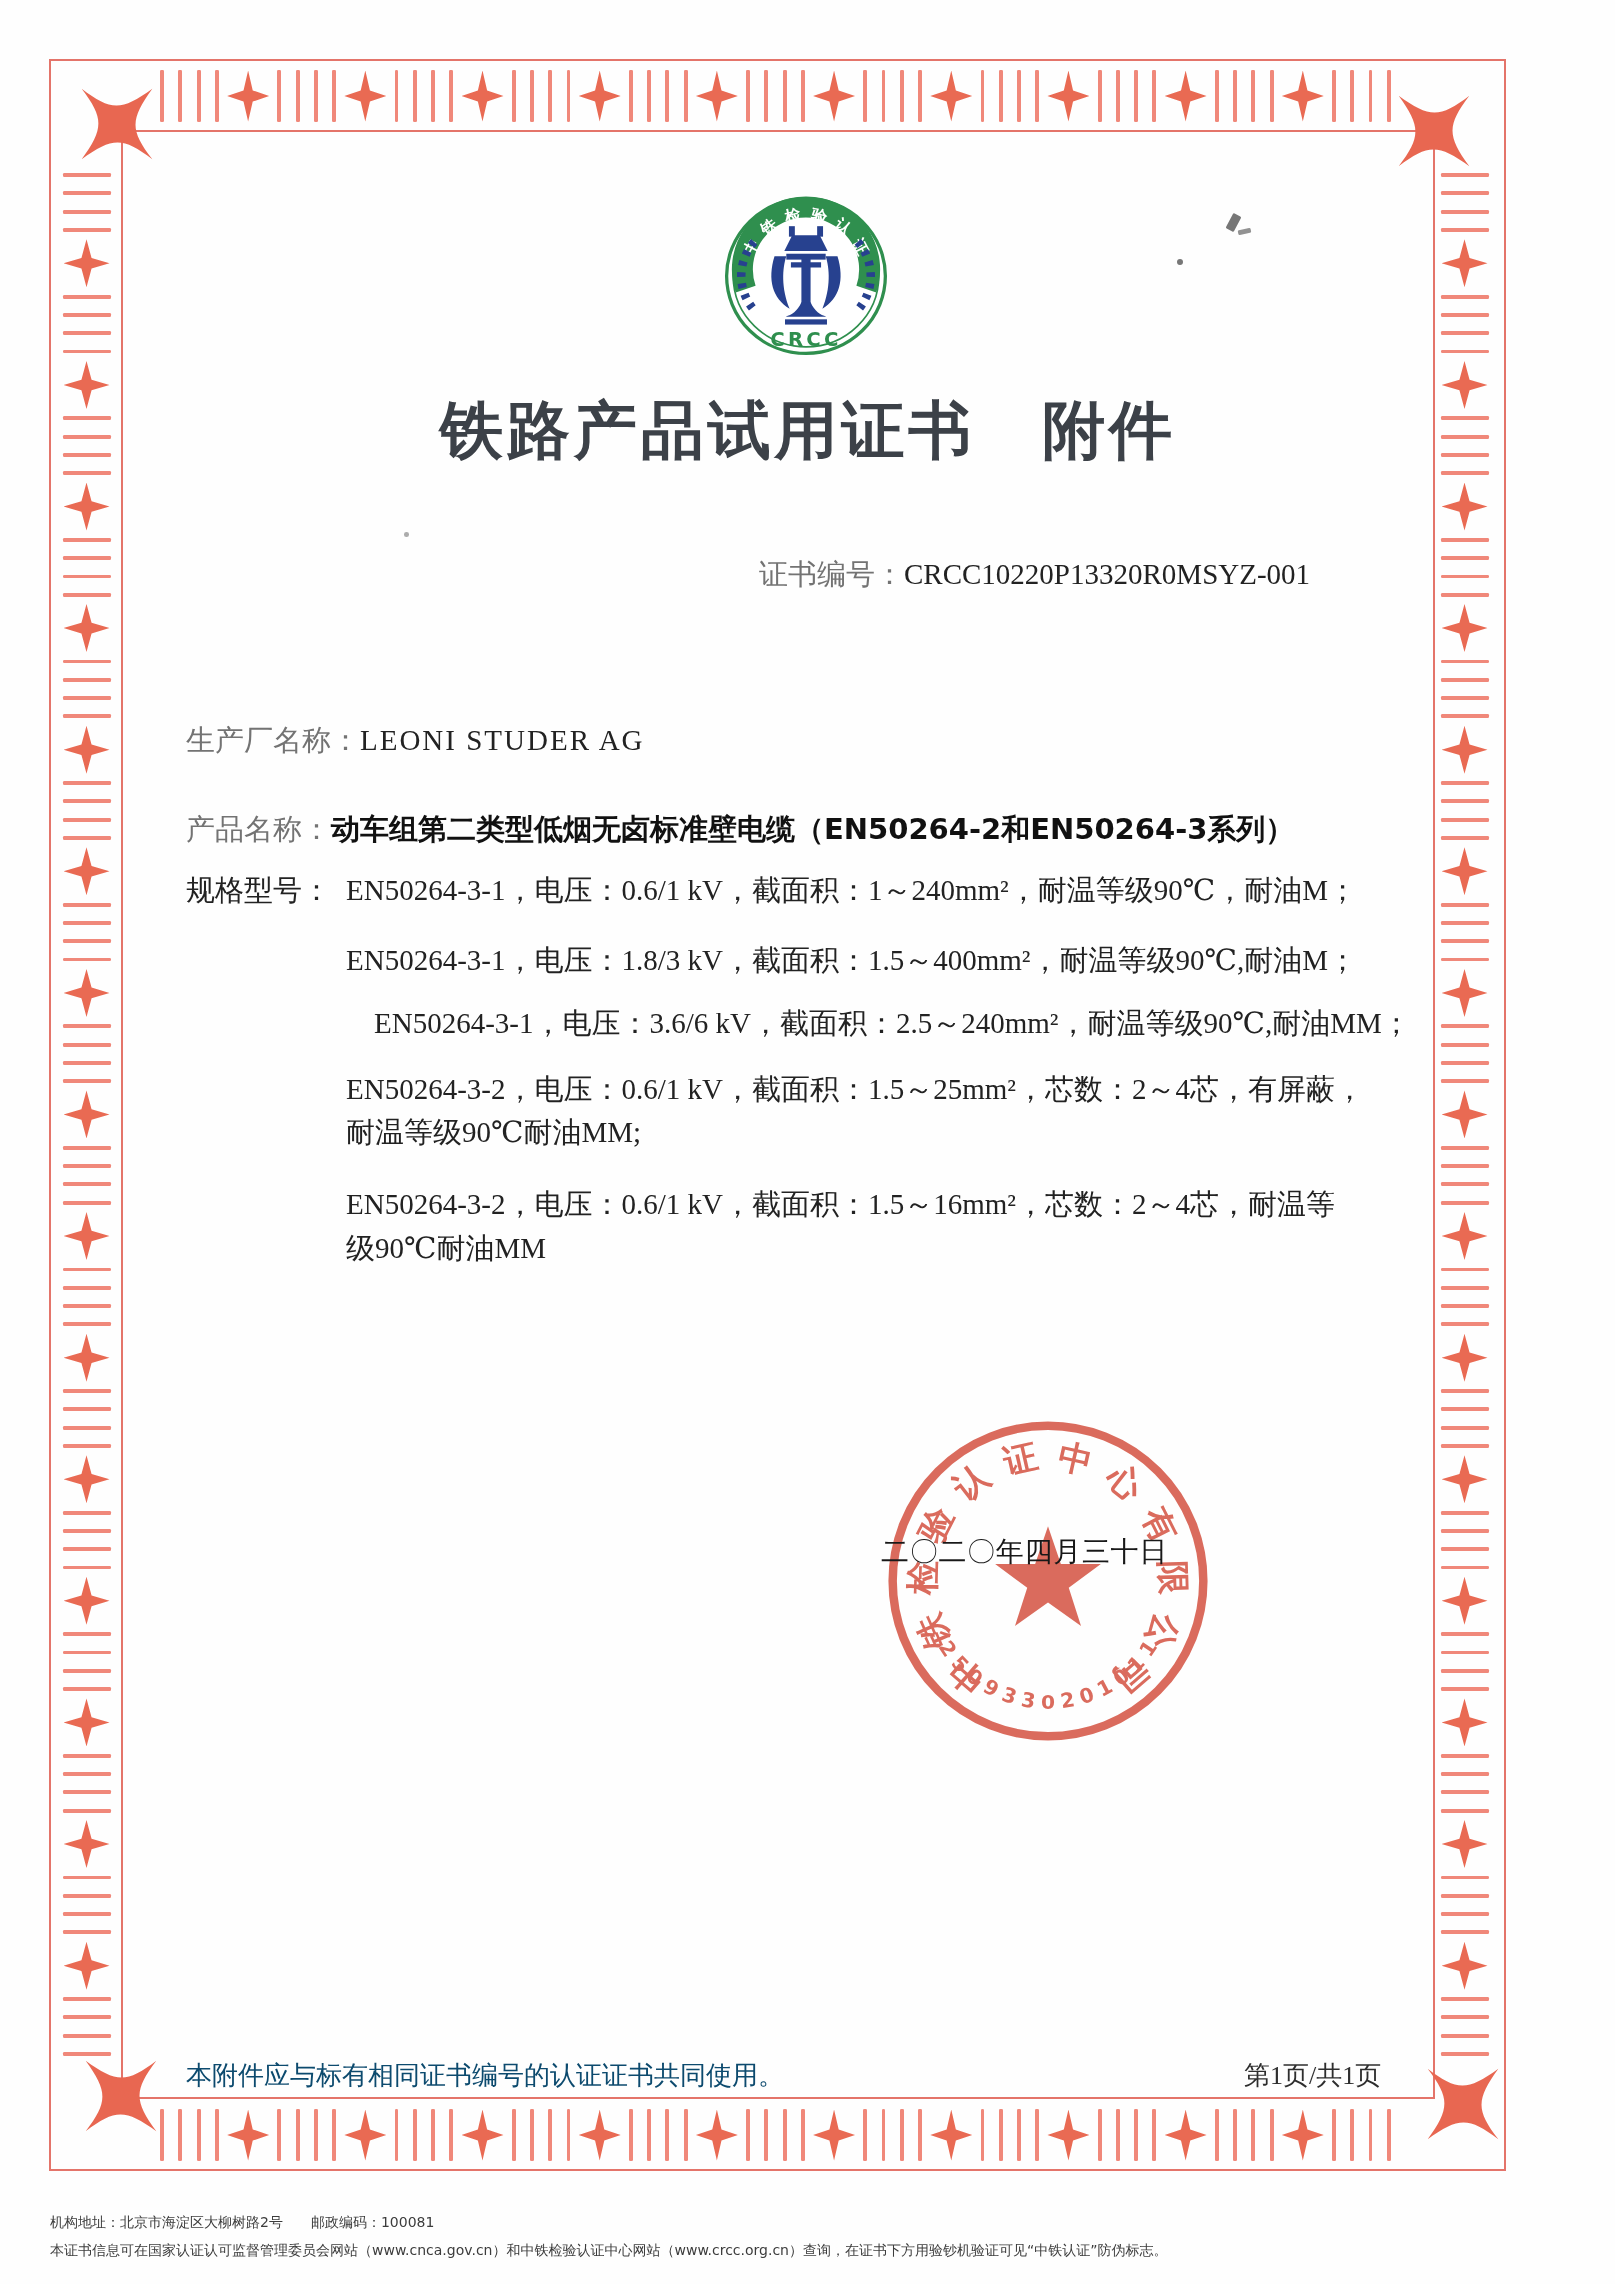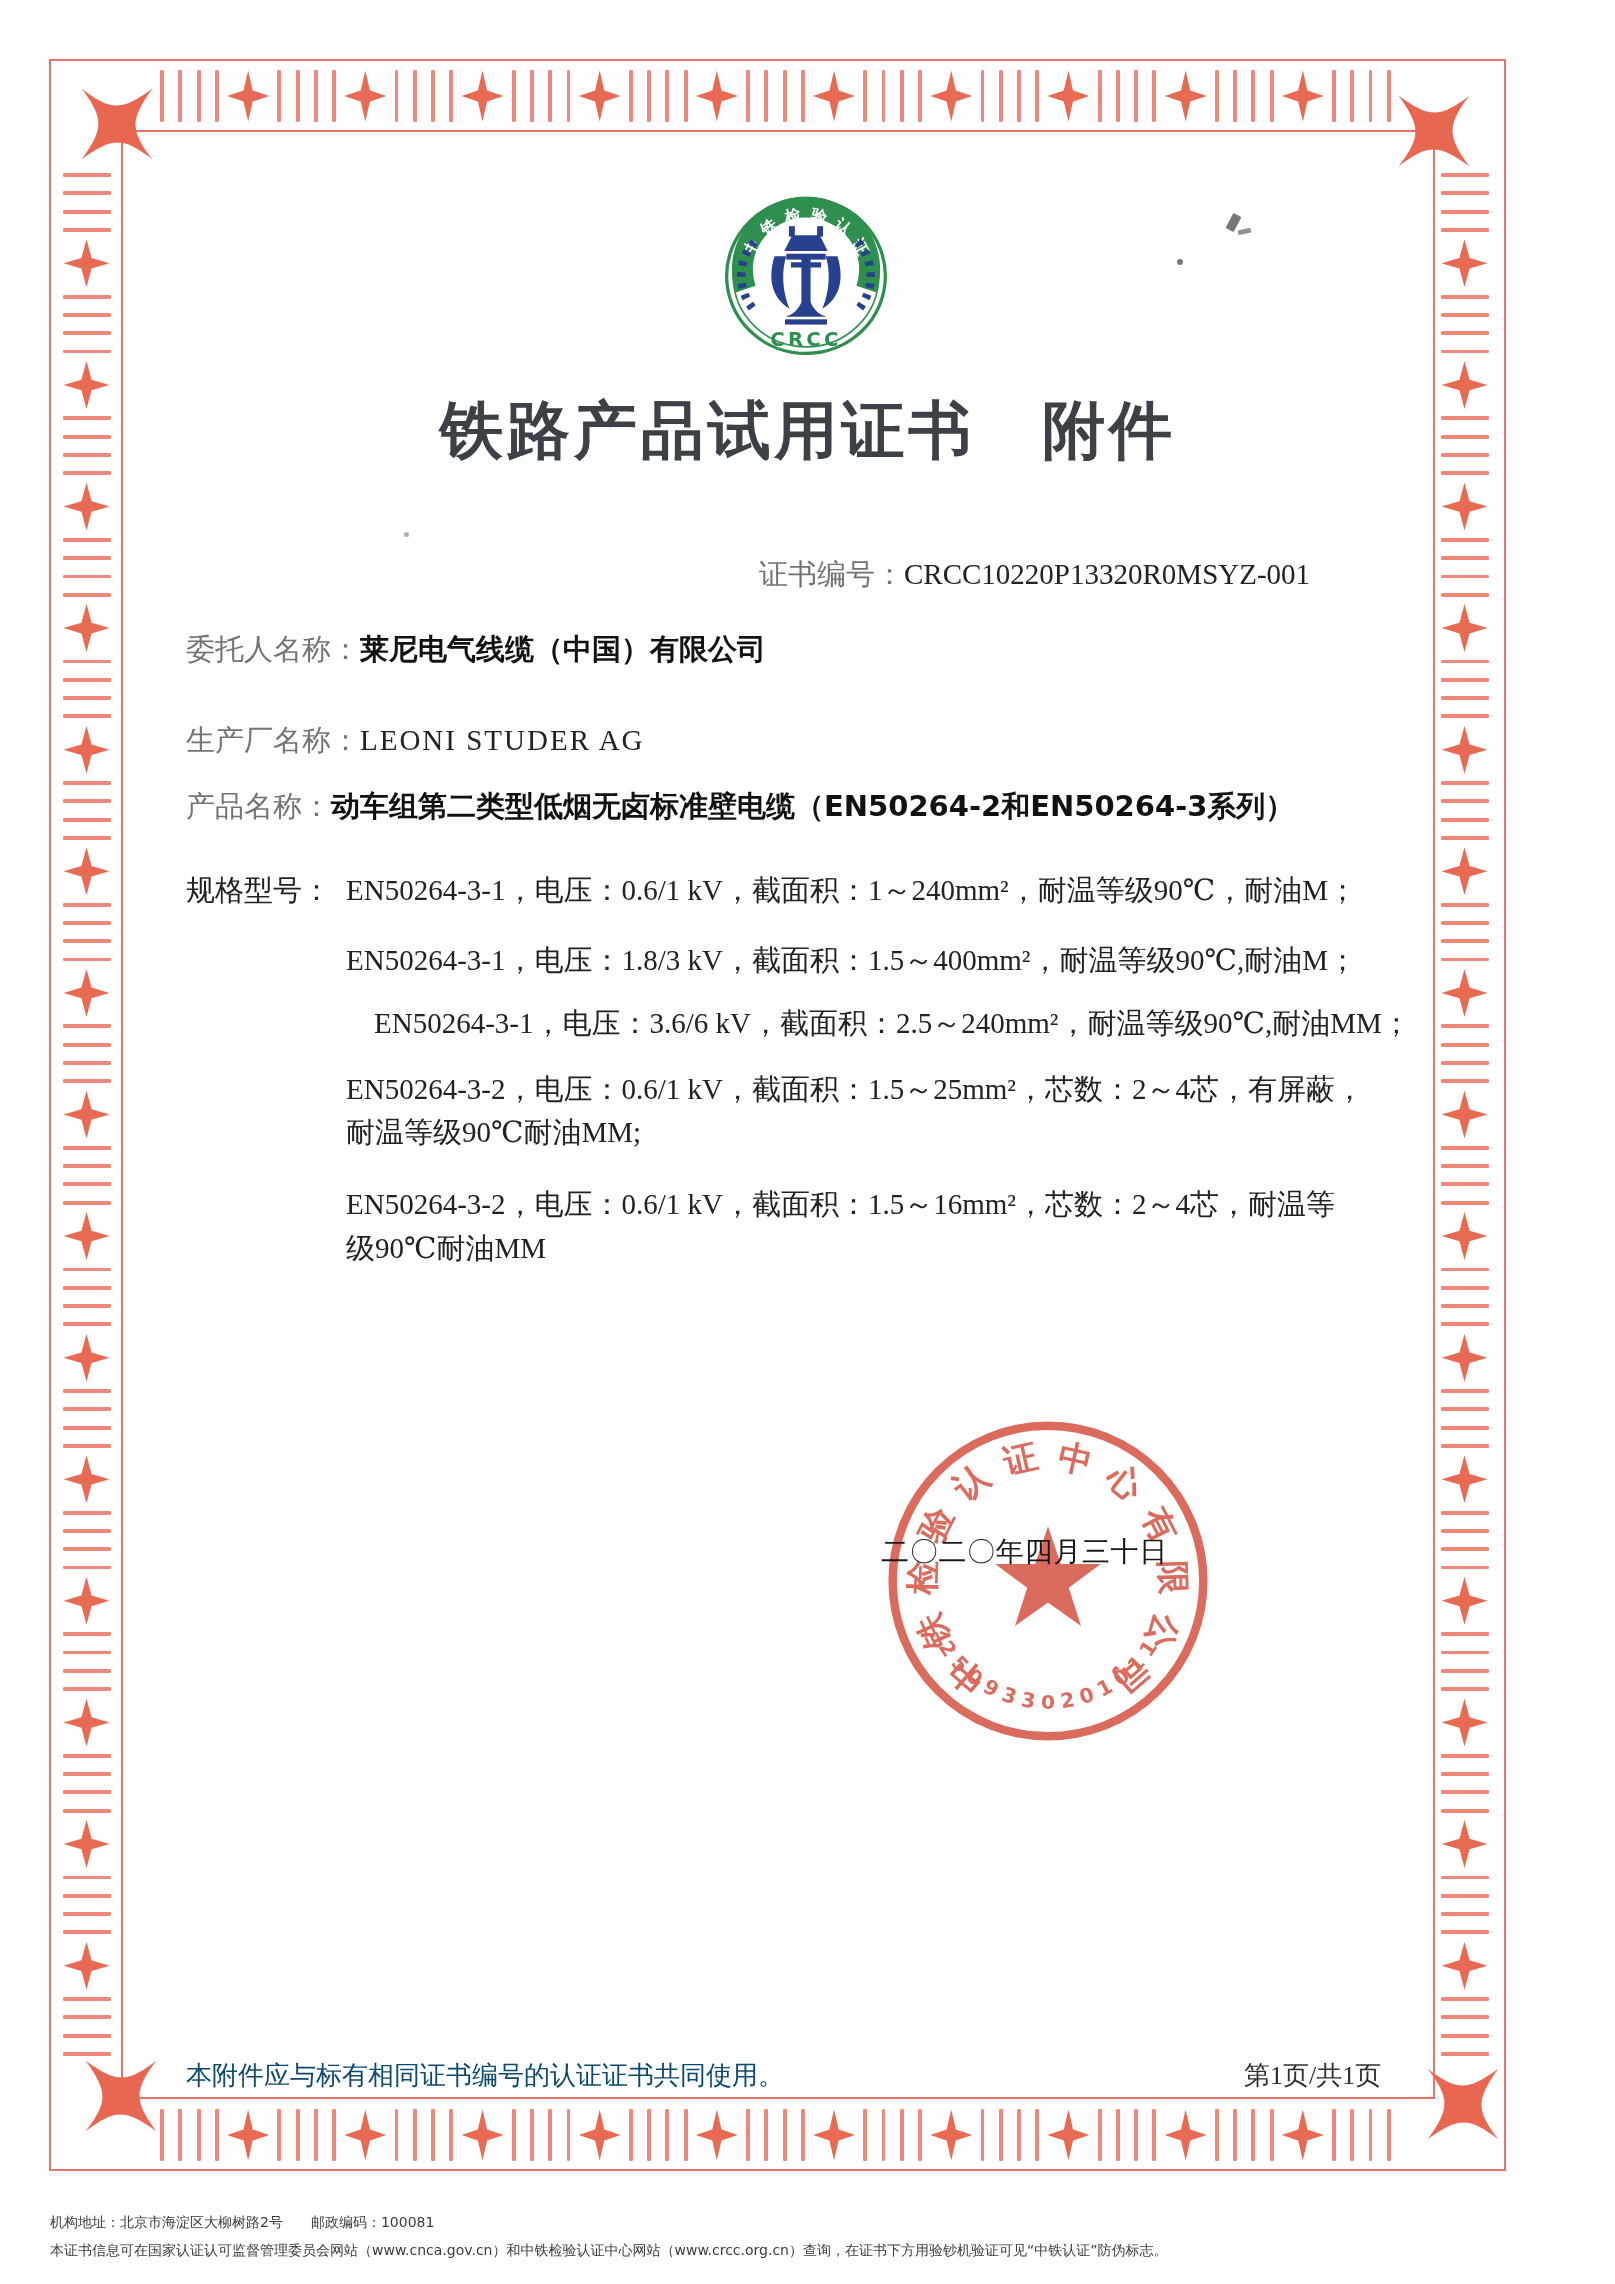--- a/index.html
+++ b/index.html
@@ -44,21 +44,21 @@
          font-weight:bold;font-size:63px;letter-spacing:3.9px;color:#3c4148;white-space:pre;}
 
   
   .line{position:absolute;font-size:29px;white-space:nowrap;color:#222;}
   .label{color:#737373;}
   .bold-val{font-family:"DejaVu Sans","Liberation Sans",sans-serif;font-weight:bold;font-size:29px;color:#111;}
   #cert-line{left:759px;top:555px;}
   #row-consignor{left:186px;top:630px;}
   #row-manufacturer{left:186px;top:721px;}
   #row-manufacturer .mono-val{letter-spacing:2px;}
-  #row-product{left:186px;top:787px;}
+  #row-product{left:186px;top:810px;}
   #spec-label{left:186px;top:871px;}
   .spec{left:346px;}
   #sl0{top:871px;} #sl1{top:941px;} #sl2{top:1004px;margin-left:28px;}
   #sl3{top:1070px;} #sl4{top:1113px;} #sl5{top:1185px;} #sl6{top:1229px;}
 
   
   #stamp{position:absolute;left:877px;top:1410px;width:342px;height:342px;opacity:.84;}
   #date-line{position:absolute;left:881px;top:1533px;font-size:28px;letter-spacing:0.7px;color:#181818;z-index:5;white-space:nowrap;}
 
   
@@ -515,21 +515,20 @@
         <rect x="93" y="188" width="64" height="8"></rect>
       </g>
       <text x="125" y="228" text-anchor="middle" font-family="'DejaVu Sans','Liberation Sans',sans-serif" font-size="30" font-weight="bold" letter-spacing="5" fill="#2f8f4e">CRCC</text>
     </svg>
   </div>
 
   <div id="title">铁路产品试用证书　附件</div>
 
   <div class="line" id="cert-line"><span class="label">证书编号：</span><span>CRCC10220P13320R0MSYZ-001</span></div>
 
-  <div class="line" id="row-consignor"><span class="label">委托人名称：</span><span class="bold-val">莱尼电气线缆（中国）有限公司</span></div>
 
   <div class="line" id="row-manufacturer"><span class="label">生产厂名称：</span><span class="mono-val">LEONI STUDER AG</span></div>
 
   <div class="line" id="row-product"><span class="label">产品名称：</span><span class="bold-val">动车组第二类型低烟无卤标准壁电缆（EN50264-2和EN50264-3系列）</span></div>
 
   <div class="line" id="spec-label">规格型号：</div>
   <div class="line spec" id="sl0">EN50264-3-1，电压：0.6/1 kV，截面积：1～240mm²，耐温等级90℃，耐油M；</div>
   <div class="line spec" id="sl1">EN50264-3-1，电压：1.8/3 kV，截面积：1.5～400mm²，耐温等级90℃,耐油M；</div>
   <div class="line spec" id="sl2">EN50264-3-1，电压：3.6/6 kV，截面积：2.5～240mm²，耐温等级90℃,耐油MM；</div>
   <div class="line spec" id="sl3">EN50264-3-2，电压：0.6/1 kV，截面积：1.5～25mm²，芯数：2～4芯，有屏蔽，</div>

